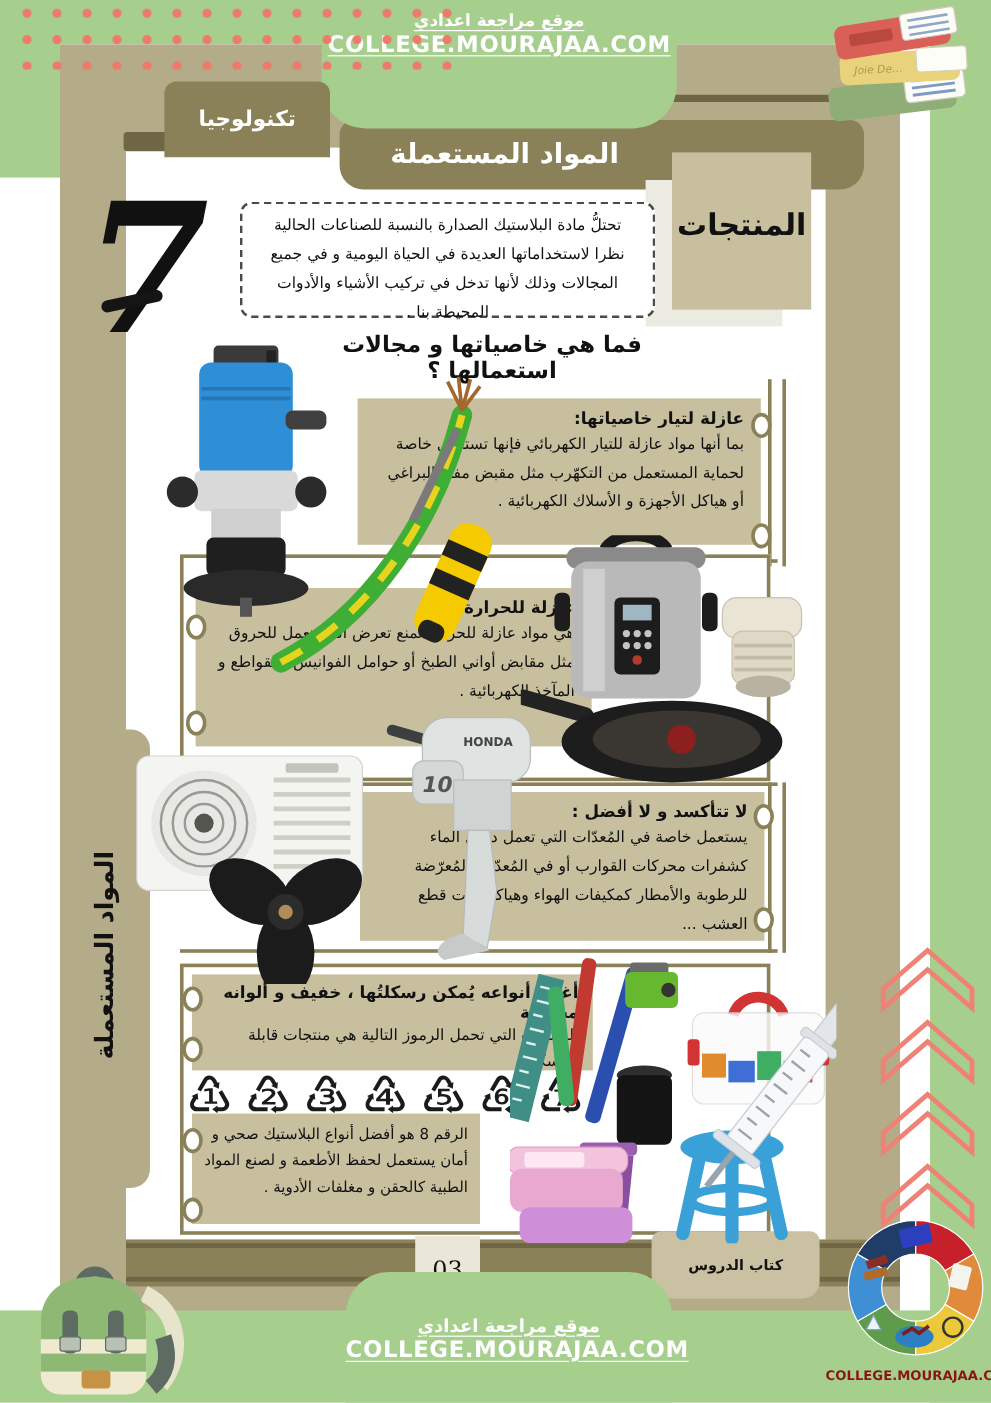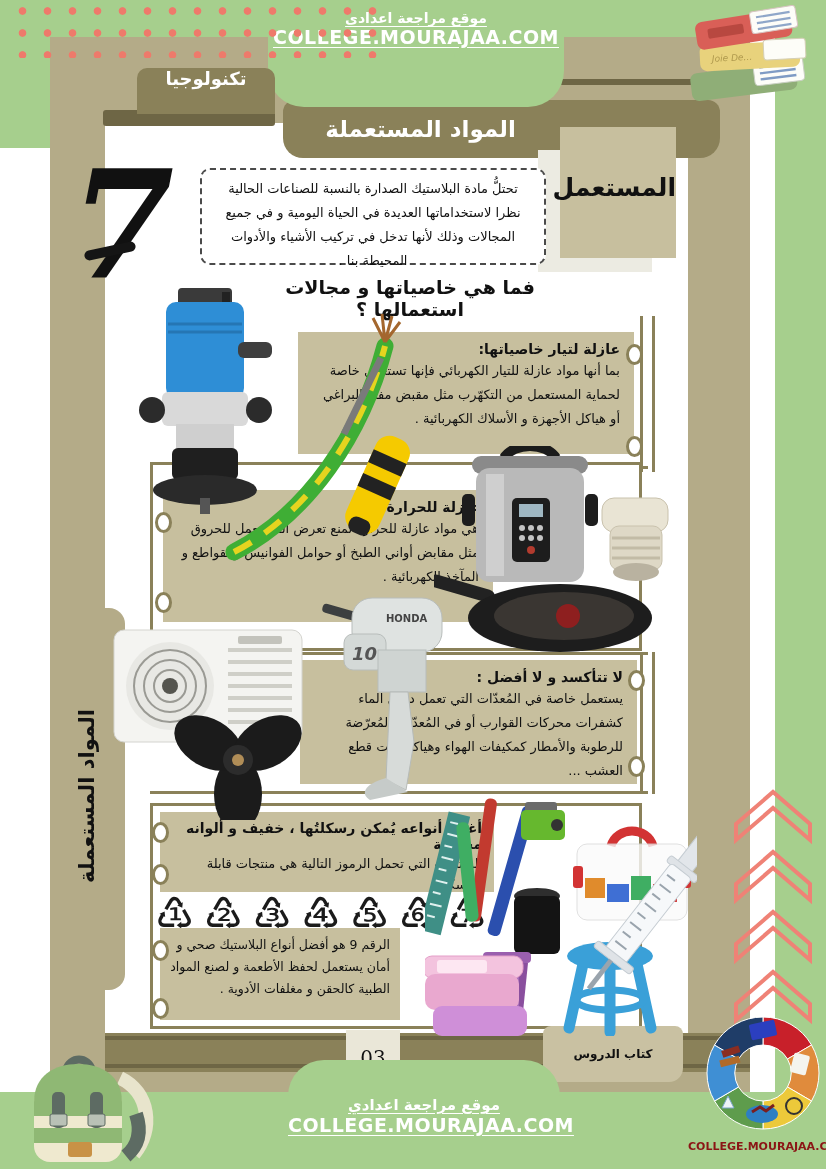--- a/index.html
+++ b/index.html
@@ -53,31 +53,31 @@
     <g transform="rotate(-9 58 26)">
       <rect x="8" y="10" width="96" height="28" rx="7" fill="#d95f57"></rect>
       <rect x="64" y="8" width="46" height="22" rx="3" fill="#fdfdf8" stroke="#d8c4c2"></rect>
       <rect x="20" y="18" width="36" height="10" rx="2" fill="#b84840"></rect>
       <path d="M70,14 h34 M70,20 h34 M70,26 h34" stroke="#8fa7c9" stroke-width="2.2" fill="none"></path>
     </g>
   </svg>
 
   <div class="abs" style="left:103px;top:110px;width:172px;height:16px;background:#6e6645;border-radius:3px;z-index:3;"></div>
   <div class="abs" style="left:274px;top:79px;width:476px;height:6px;background:#6e6645;z-index:2;"></div>
-  <div class="abs rtl" style="left:137px;top:68px;width:138px;height:46px;background:#8a8159;border-radius:10px 10px 0 0;z-index:4;display:flex;align-items:flex-start;justify-content:center;">
+  <div class="abs rtl" style="left:137px;top:68px;width:138px;height:63px;background:#8a8159;border-radius:10px 10px 0 0;z-index:4;display:flex;align-items:center;justify-content:center;">
     <span style="color:#fff;font-weight:bold;font-size:18px;">تكنولوجيا</span>
   </div>
 
   <div class="abs" style="left:283px;top:100px;width:437px;height:58px;background:#8a8159;border-radius:12px 12px 20px 20px;z-index:2;">
     <div class="rtl" style="position:absolute;left:20px;top:0;width:235px;height:58px;display:flex;align-items:center;justify-content:center;color:#fff;font-weight:bold;font-size:23px;">المواد المستعملة</div>
   </div>
 
   <div class="abs" style="left:538px;top:150px;width:114px;height:122px;background:#ecebe2;z-index:2;"></div>
   <div class="abs panel" style="left:560px;top:127px;width:116px;height:131px;z-index:3;">
-    <div class="rtl" style="margin-top:46px;text-align:center;font-weight:bold;font-size:25px;">المستعمل</div>
+    <div class="rtl" style="margin-top:46px;text-align:center;font-weight:bold;font-size:25px;">المنتجات</div>
   </div>
 
   <div class="abs" style="left:70px;top:150px;width:110px;height:175px;z-index:4;">
     <span class="serif" style="font-size:150px;font-style:italic;font-weight:bold;line-height:1;">7</span>
     <span style="position:absolute;left:14px;top:96px;width:52px;height:10px;background:#151515;border-radius:5px;transform:rotate(-12deg);"></span>
   </div>
 
   <div class="abs rtl" style="left:200px;top:168px;width:346px;height:97px;background:#fff;border:2px dashed #4a4a4a;border-radius:10px;z-index:3;box-sizing:border-box;padding:7px 12px;">
     <p style="margin:0;font-size:13px;line-height:1.85;text-align:center;">تحتلُّ مادة البلاستيك الصدارة بالنسبة للصناعات الحالية نظرا لاستخداماتها العديدة في الحياة اليومية و في جميع المجالات وذلك لأنها تدخل في تركيب الأشياء والأدوات المحيطة بنا .</p>
   </div>
@@ -214,21 +214,21 @@
   <div id="recycle-row" class="abs" style="left:155px;top:886px;width:332px;height:54px;z-index:3;">
       <span>♳</span>
       <span>♴</span>
       <span>♵</span>
       <span>♶</span>
       <span>♷</span>
       <span>♸</span>
       <span>♹</span>
     </div>
   <div class="abs panel rtl" style="left:160px;top:928px;width:240px;height:92px;z-index:3;box-sizing:border-box;padding:6px 10px;">
-    <p class="sec-body" style="font-size:12.5px;line-height:1.75;">الرقم 9 هو أفضل أنواع البلاستيك صحي و أمان يستعمل لحفظ الأطعمة و لصنع المواد الطبية كالحقن و مغلفات الأدوية .</p>
+    <p class="sec-body" style="font-size:12.5px;line-height:1.75;">الرقم 8 هو أفضل أنواع البلاستيك صحي و أمان يستعمل لحفظ الأطعمة و لصنع المواد الطبية كالحقن و مغلفات الأدوية .</p>
   </div>
   <div class="hook" style="left:152px;top:822px;"></div>
   <div class="hook" style="left:152px;top:864px;"></div>
   <div class="hook" style="left:152px;top:940px;"></div>
   <div class="hook" style="left:152px;top:998px;"></div>
 
   <svg class="abs" style="left:425px;top:798px;z-index:4;" width="272" height="238" viewBox="0 0 272 238">
     <g transform="rotate(14 18 78)">
       <rect x="8" y="14" width="22" height="122" fill="#3f8f86"></rect>
       <path d="M12,24 h8 M12,36 h12 M12,48 h8 M12,60 h12 M12,72 h8 M12,84 h12 M12,96 h8 M12,108 h12 M12,120 h8" stroke="#dff0ee" stroke-width="2"></path>

